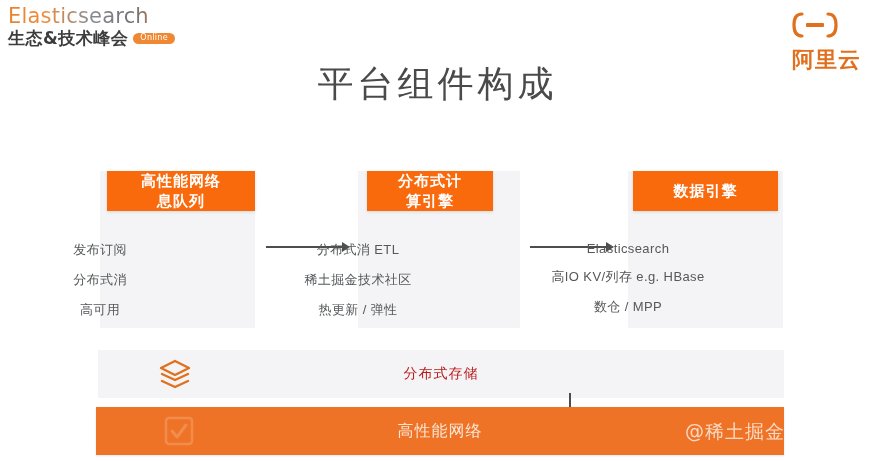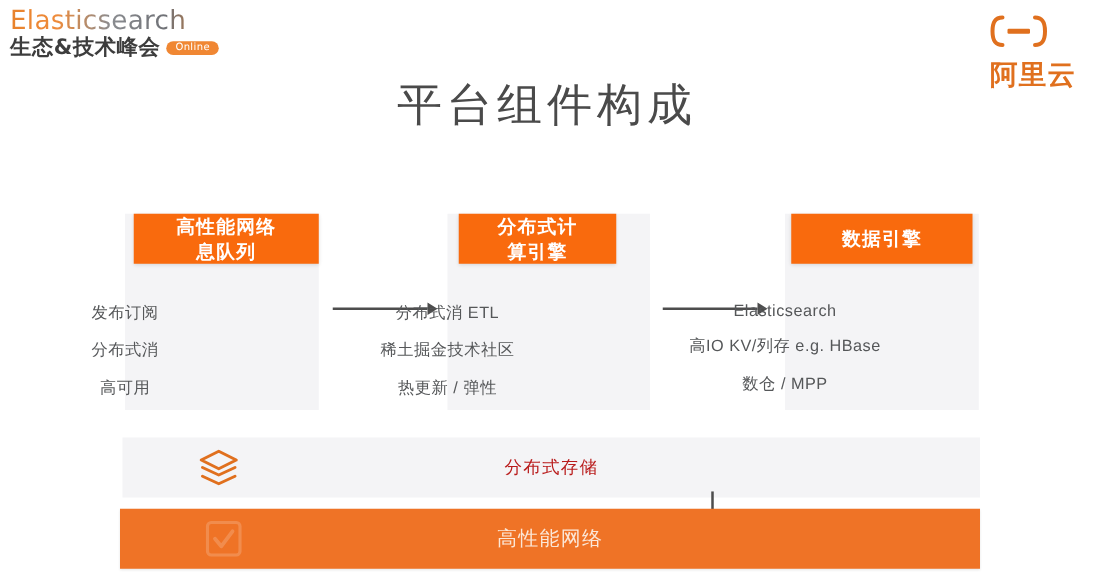--- a/index.html
+++ b/index.html
@@ -262,14 +262,15 @@
   <div class="network-bar">
     <span class="network-icon">
       <svg width="30" height="30" viewBox="0 0 30 30" aria-hidden="true">
         <rect x="2" y="2" width="26" height="26" rx="3" fill="none" stroke="#ffffff" stroke-width="2.5"></rect>
         <path d="M8 15 L13 21 L22 9" fill="none" stroke="#ffffff" stroke-width="3" stroke-linecap="round" stroke-linejoin="round"></path>
       </svg>
     </span>
     <span class="network-label">高性能网络</span>
   </div>
 
+  <div class="watermark">@稀土掘金技术社区</div>
 
 </div>
 
 </body></html>

